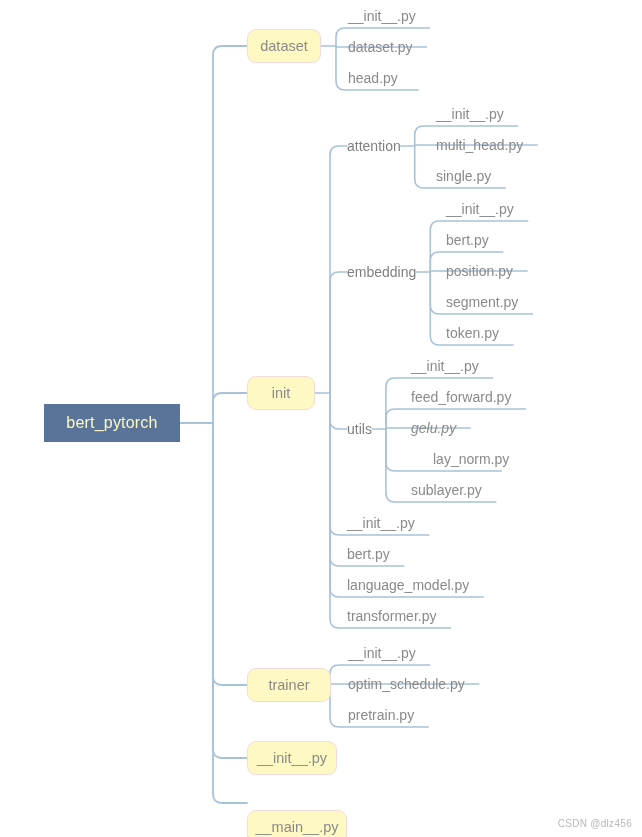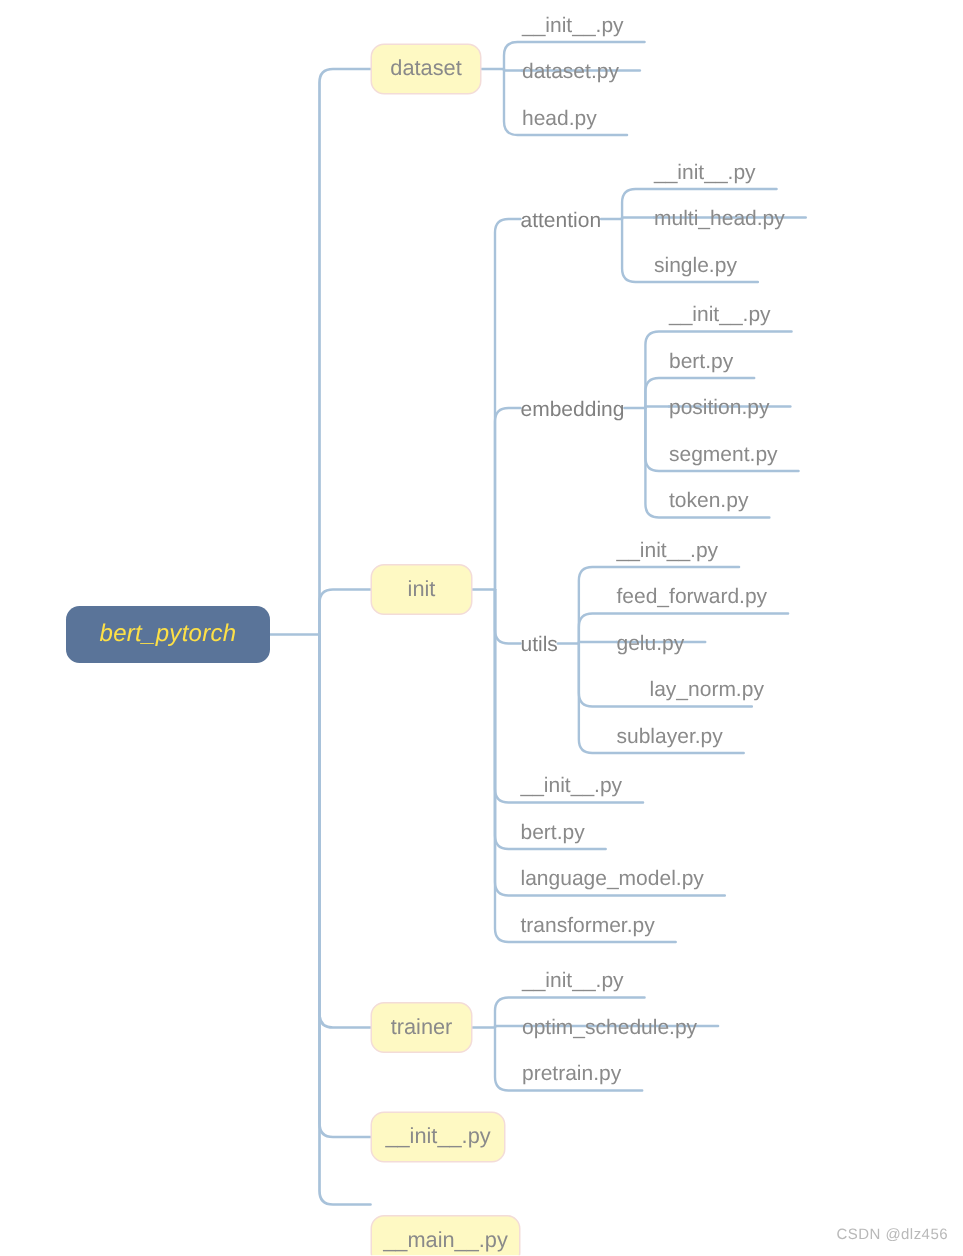--- a/index.html
+++ b/index.html
@@ -29,27 +29,26 @@
     position: absolute;
     box-sizing: border-box;
     white-space: nowrap;
   }
   
   .root-node {
     display: flex;
     align-items: center;
     justify-content: center;
     background: #5a7499;
-    color: #fde047;
-    border-radius: 9px;
+    color: #fef9c3;
+    border-radius: 0;
     font-size: 16px;
     letter-spacing: 0.2px;
     height: 38px;
     padding: 0 14px;
-    font-style: italic;
   }
   
   .box-node {
     display: flex;
     align-items: center;
     justify-content: center;
     background: #fef9c3;
     border: 1px solid #f3dcd8;
     color: #8a8a8a;
     border-radius: 9px;
@@ -145,28 +144,28 @@
       <div class="node leaf-node" style="left: 436px; top: 165px; height: 22px;">single.py</div>
       <div class="node text-node" style="left: 347px; top: 261px; height: 22px;">embedding</div>
       <div class="node leaf-node" style="left: 446px; top: 198px; height: 22px;">__init__.py</div>
       <div class="node leaf-node" style="left: 446px; top: 229px; height: 22px;">bert.py</div>
       <div class="node leaf-node" style="left: 446px; top: 260px; height: 22px;">position.py</div>
       <div class="node leaf-node" style="left: 446px; top: 291px; height: 22px;">segment.py</div>
       <div class="node leaf-node" style="left: 446px; top: 322px; height: 22px;">token.py</div>
       <div class="node text-node" style="left: 347px; top: 418px; height: 22px;">utils</div>
       <div class="node leaf-node" style="left: 411px; top: 355px; height: 22px;">__init__.py</div>
       <div class="node leaf-node" style="left: 411px; top: 386px; height: 22px;">feed_forward.py</div>
-      <div class="node leaf-node" style="left: 411px; top: 417px; height: 22px;">gelu.py</div>
+      <div class="node leaf-node" style="left: 411px; top: 417px; height: 22px; font-style: italic;">gelu.py</div>
       <div class="node leaf-node" style="left: 433px; top: 448px; height: 22px;">lay_norm.py</div>
       <div class="node leaf-node" style="left: 411px; top: 479px; height: 22px;">sublayer.py</div>
       <div class="node leaf-node" style="left: 347px; top: 512px; height: 22px;">__init__.py</div>
       <div class="node leaf-node" style="left: 347px; top: 543px; height: 22px;">bert.py</div>
       <div class="node leaf-node" style="left: 347px; top: 574px; height: 22px;">language_model.py</div>
       <div class="node leaf-node" style="left: 347px; top: 605px; height: 22px;">transformer.py</div>
-      <div class="node box-node" style="left: 247px; top: 668px; width: 68px; height: 34px;">trainer</div>
+      <div class="node box-node" style="left: 247px; top: 668px; width: 84px; height: 34px;">trainer</div>
       <div class="node leaf-node" style="left: 348px; top: 642px; height: 22px;">__init__.py</div>
       <div class="node leaf-node" style="left: 348px; top: 673px; height: 22px;">optim_schedule.py</div>
       <div class="node leaf-node" style="left: 348px; top: 704px; height: 22px;">pretrain.py</div>
       <div class="node box-node" style="left: 247px; top: 741px; width: 90px; height: 34px;">__init__.py</div>
       <div class="node box-node" style="left: 247px; top: 786px; width: 100px; height: 34px; margin-top: 24px;">__main__.py</div>
     </div>
   <div class="watermark">CSDN @dlz456</div>
 </div>
 
 </body></html>

